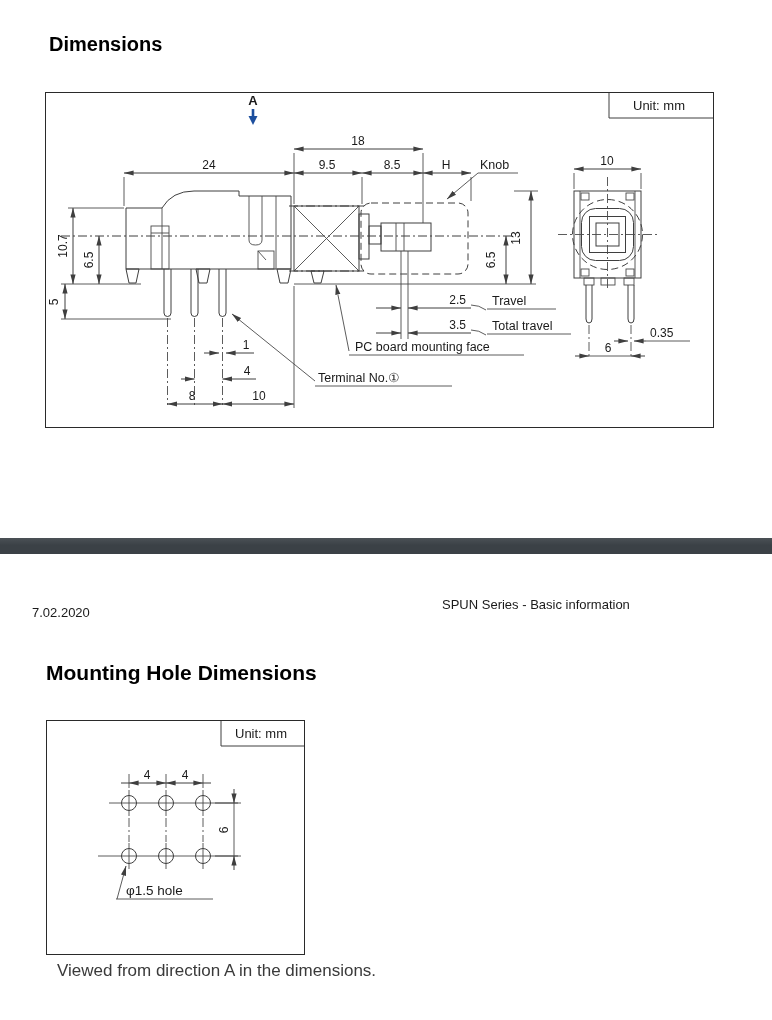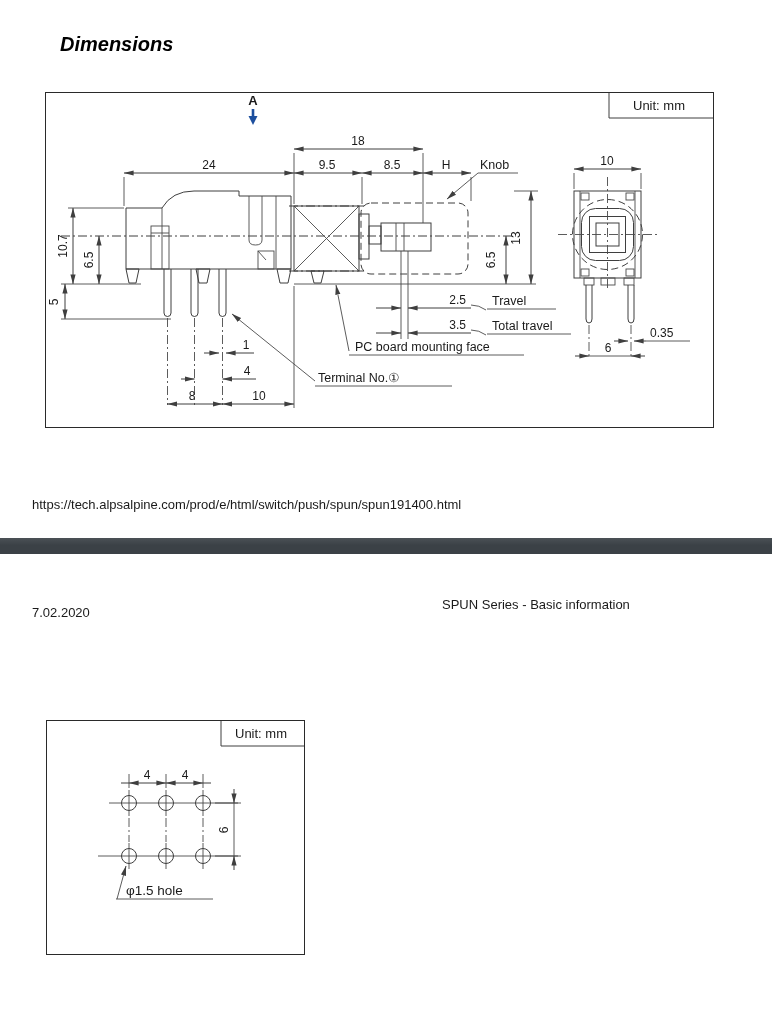--- a/index.html
+++ b/index.html
@@ -1,19 +1,19 @@
 <!DOCTYPE html>
 <html><head>
 <meta charset="utf-8">
 <style>
   html,body{margin:0;padding:0;background:#ffffff;}
   #page{position:relative;width:772px;height:1020px;background:#fff;overflow:hidden;
         font-family:"Liberation Sans",sans-serif;color:#111;}
   .h1{position:absolute;font-weight:bold;color:#000;}
-  #heading-dimensions{left:60px;top:33px;font-size:20px;font-style:italic;}
+  #heading-dimensions{left:49px;top:33px;font-size:20px;}
   #heading-mounting{left:46px;top:661px;font-size:21px;}
   #src-url{position:absolute;left:32px;top:497px;font-size:13px;color:#1a1a1a;}
   #divider-bar{position:absolute;left:0;top:538px;width:772px;height:16px;
                background:linear-gradient(180deg,#4b5156 0%,#3b4146 45%,#3b4146 100%);}
   #footer-date{position:absolute;left:32px;top:577px;font-size:13px;color:#1a1a1a;margin-top:28px;}
   #footer-doc{position:absolute;left:442px;top:597px;font-size:13px;color:#1a1a1a;}
   #caption-viewed{position:absolute;left:57px;top:961px;font-size:17px;color:#3a3a3a;}
   .drawbox{position:absolute;border:1px solid #2a2a2a;background:#fff;}
   #dim-box{left:45px;top:92px;width:667px;height:334px;}
   #mount-box{left:46px;top:720px;width:257px;height:233px;}
@@ -249,27 +249,27 @@
       </g>
       <g>
         <line class="ln" x1="529" y1="263" x2="543" y2="263" marker-end="url(#mE)"></line>
         <line class="ln" x1="585" y1="263" x2="599" y2="263" marker-start="url(#mS)"></line>
         <line class="lnthin" x1="543" y1="263" x2="585" y2="263"></line>
         <text class="dt" x="562" y="259" text-anchor="middle">6</text>
       </g>
     </svg>
   </div>
 
-  <div id="src-url">https://tech.alpsalpine.com/prod/e/html/switch/push/spun/spun191400.html</div>
 
   <div id="divider-bar"></div>
 
   <div id="footer-date">7.02.2020</div>
   <div id="footer-doc">SPUN Series - Basic information</div>
 
+  <div id="heading-mounting" class="h1">Mounting Hole Dimensions</div>
 
   <div id="mount-box" class="drawbox">
     <svg width="257" height="233" viewBox="0 0 257 233">
 
       <g>
         <path class="ln" d="M174,0 V25 H257"></path>
         <text class="unit" x="214" y="17" text-anchor="middle">Unit: mm</text>
       </g>
 
       <g>
@@ -314,14 +314,15 @@
       </g>
 
       <g>
         <line class="lnthin" x1="79" y1="145" x2="70" y2="178" marker-start="url(#mS)"></line>
         <text x="79" y="174" font-size="13.5">φ1.5 hole</text>
         <line class="lnthin" x1="69" y1="178" x2="166" y2="178"></line>
       </g>
     </svg>
   </div>
 
+  <div id="caption-viewed">Viewed from direction A in the dimensions.</div>
 
 </div>
 
 </body></html>

